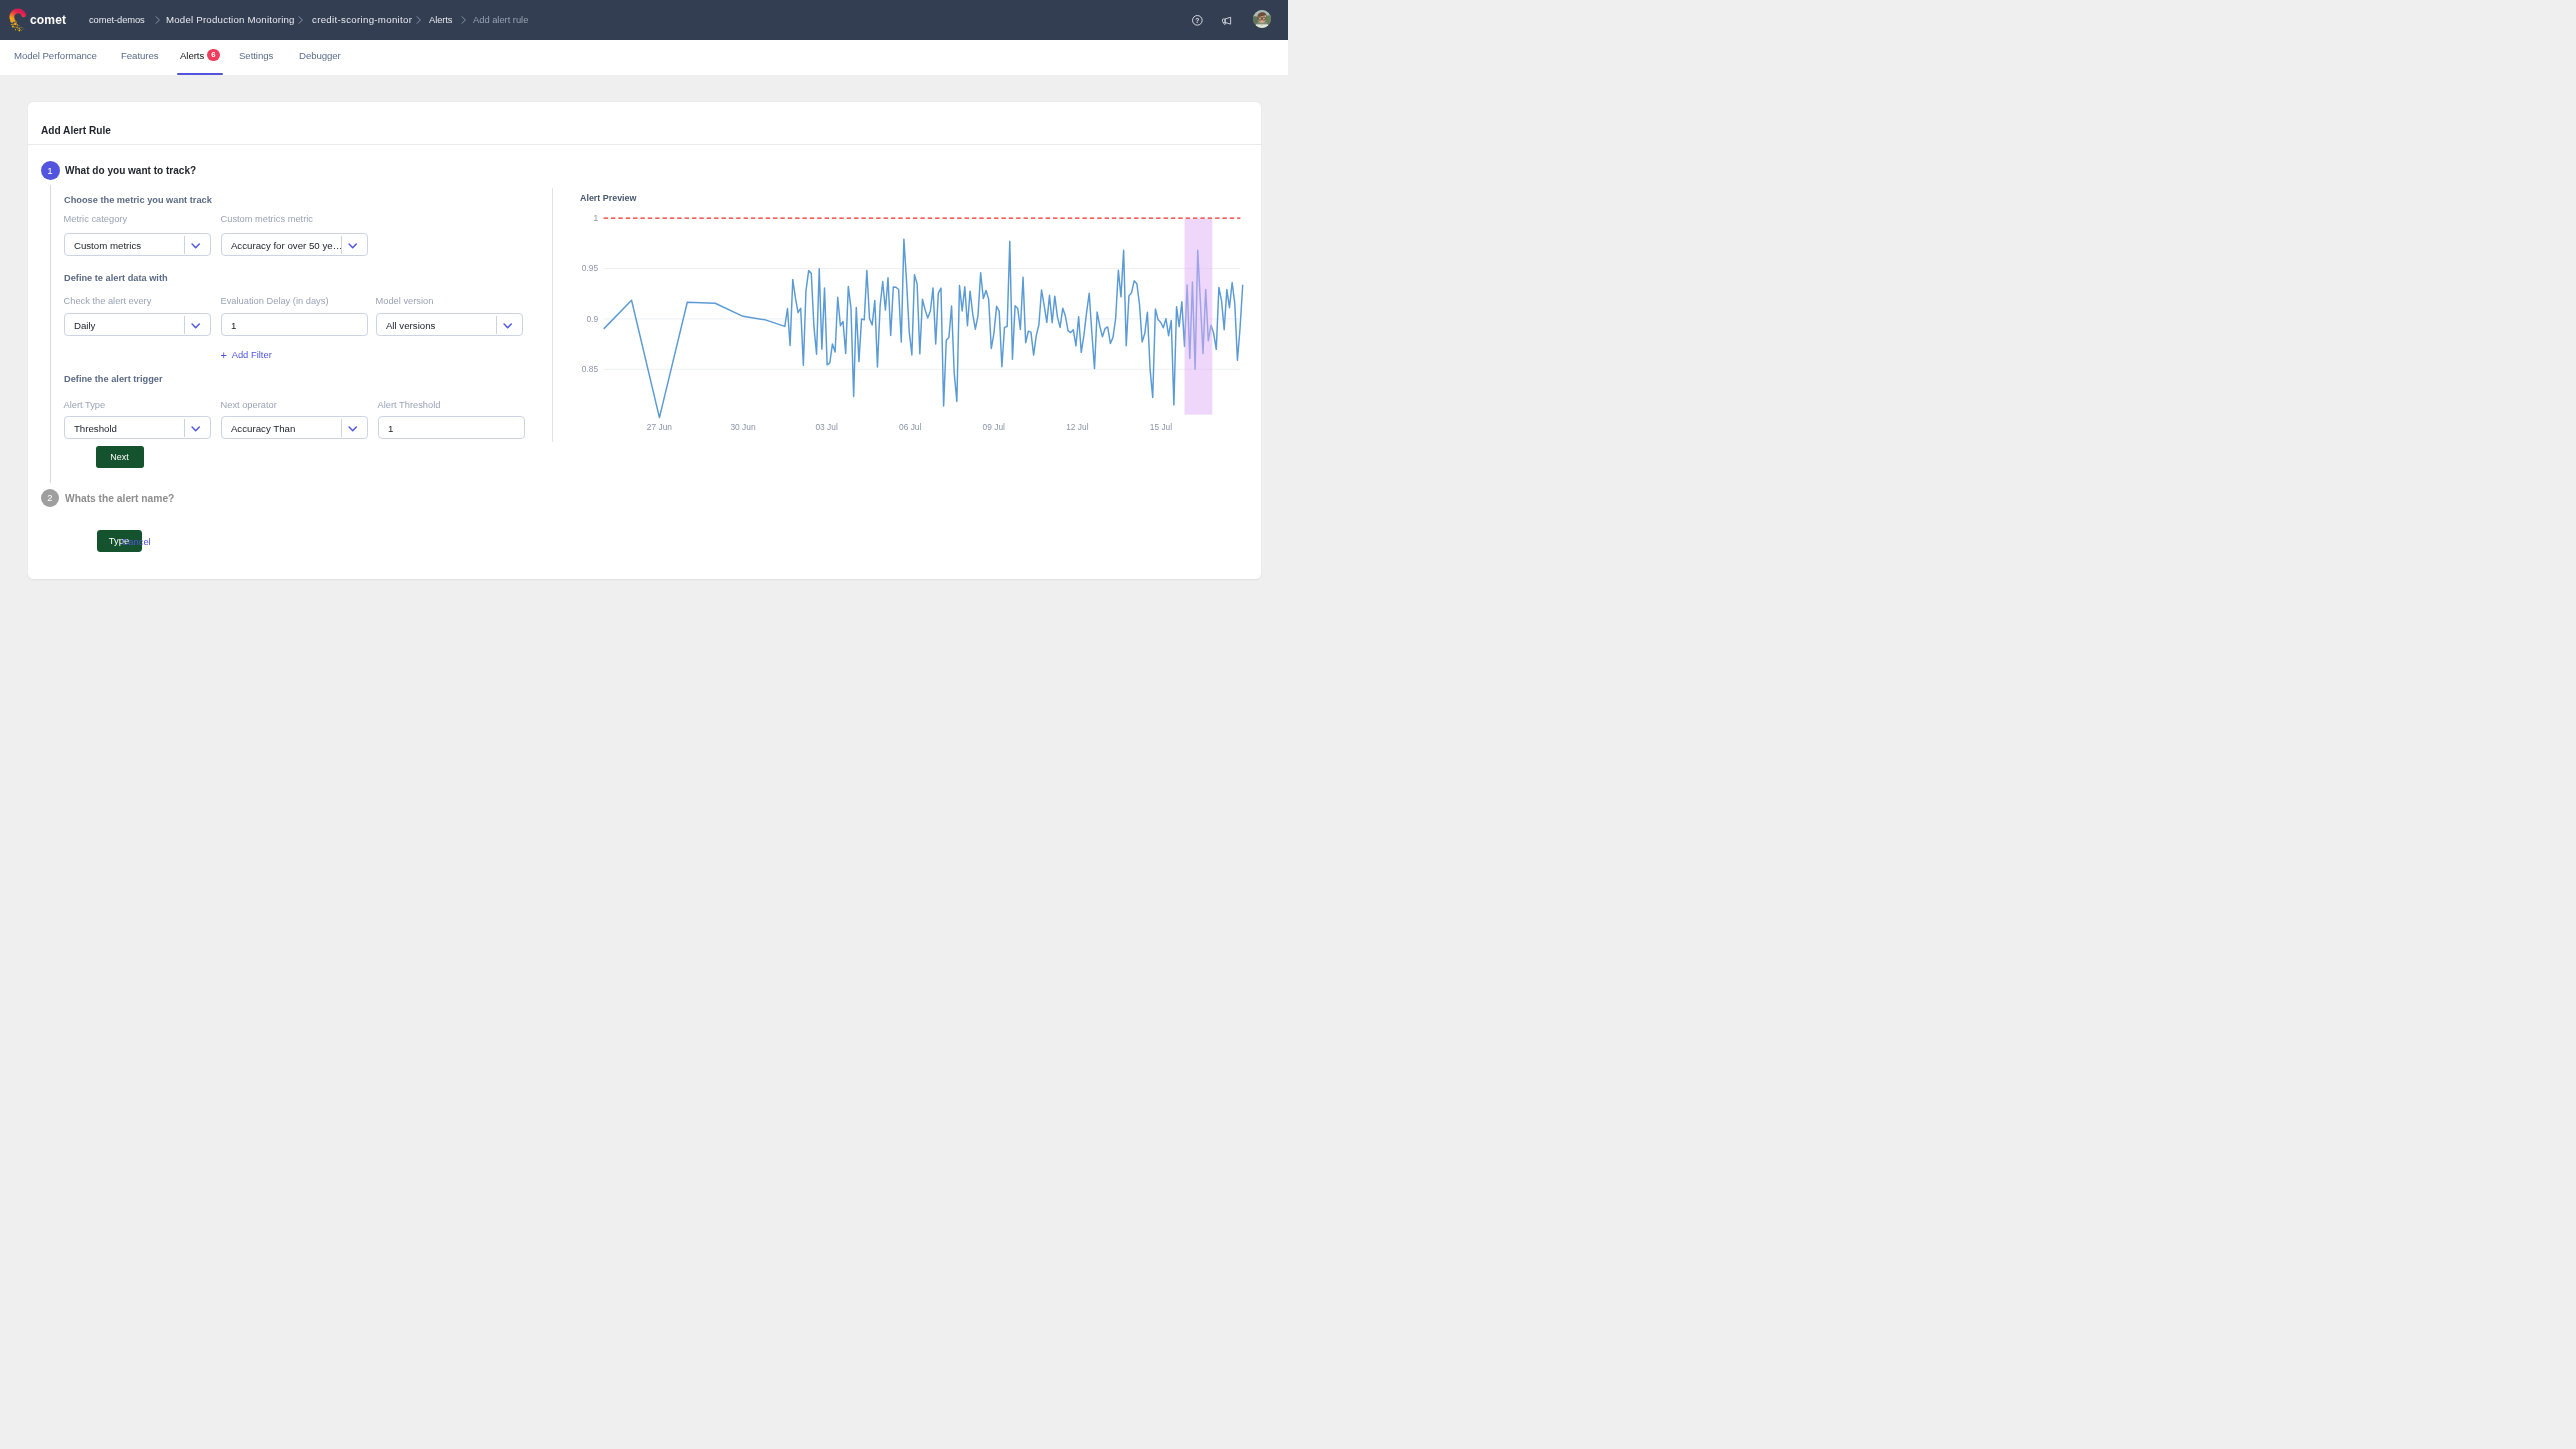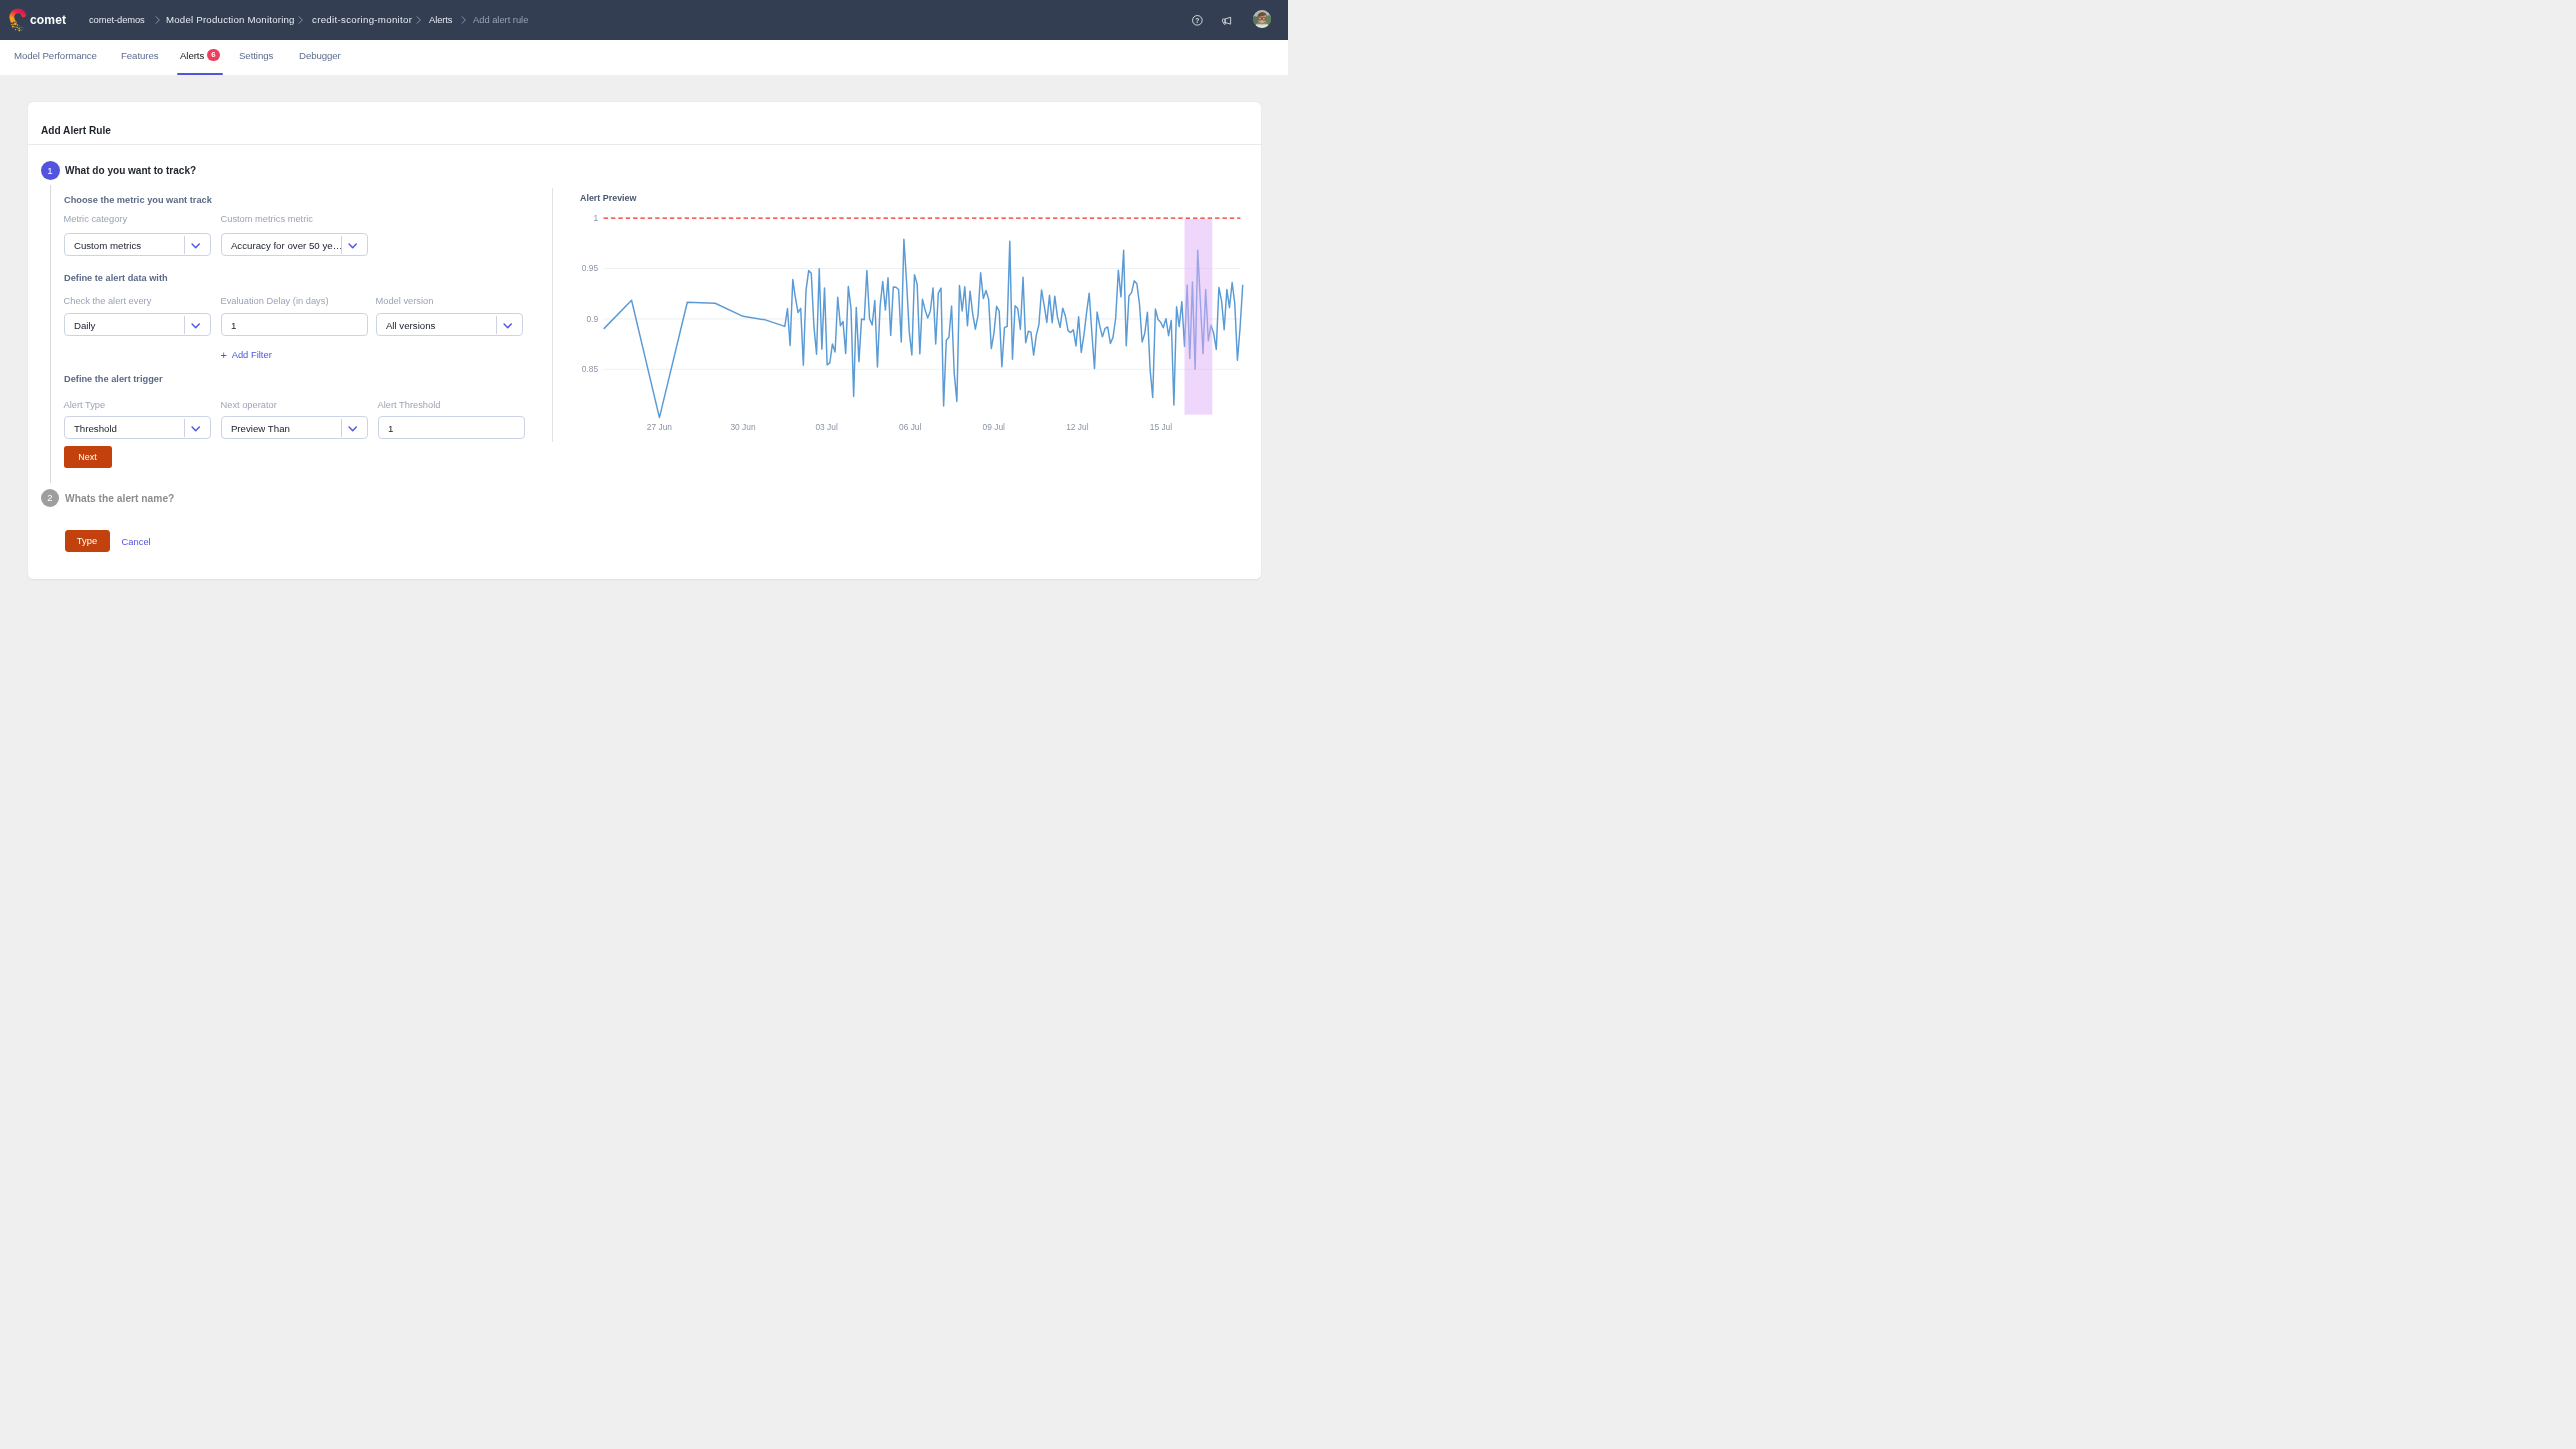--- a/index.html
+++ b/index.html
@@ -10,21 +10,21 @@
 .nav { position:absolute; left:0; top:40px; width:1288px; height:35px; background:#fff; }
 .card { position:absolute; left:27.5px; top:102px; width:1233px; height:477px; background:#fff; border-radius:5.4px; box-shadow:0 0.7px 2px rgba(0,0,0,.07); }
 .bc { color:#e7eaf0; font-size:9.4px; top:15.4px; letter-spacing:-0.1px; }
 .navitem { color:#5d6d8d; font-size:9.7px; top:11px; letter-spacing:-0.1px; }
 .lbl { color:#9aa3b6; font-size:9.3px; }
 .sect { color:#5b6a85; font-size:9.4px; font-weight:bold; transform-origin:0 50%; transform:scaleX(.985); }
 .sel { position:absolute; background:#fff; border:0.7px solid #ccd3e4; border-radius:4px; height:23px; }
 .sel .tx { position:absolute; left:9.4px; top:7.2px; font-size:9.7px; color:#20252f; line-height:1; white-space:nowrap; }
 .sel .dv { position:absolute; right:25px; top:2.3px; height:18px; width:0.7px; background:#ccd2e0; }
 .sel svg.ch { position:absolute; right:9.4px; top:8.7px; }
-.btn { position:absolute; background:#c2410c; border-radius:2.7px; color:#fff; text-align:center; }
+.btn { position:absolute; background:#14532d; border-radius:2.7px; color:#fff; text-align:center;margin-left:32px; }
 </style></head>
 <body>
 
 <div class="topbar">
  <svg style="position:absolute;left:9.4px;top:6.7px" width="20" height="27" viewBox="0 0 30 40">
   <defs>
         <linearGradient id="lg" x1="0.15" y1="0.95" x2="0.72" y2="0.08">
    <stop offset="0" stop-color="#f5a11c"></stop>
           <stop offset="0.4" stop-color="#ef5a31"></stop>
           <stop offset="0.75" stop-color="#e62a4c"></stop>
@@ -174,21 +174,21 @@
  <div class="t lbl" style="left:193px;top:299px">Next operator</div>
  <div class="t lbl" style="left:350px;top:299px">Alert Threshold</div>
  <div class="sel" style="left:36px;top:314px;width:147px">
       <div class="tx">Threshold</div>
       <div class="dv"></div>
       <svg class="ch" width="9.4" height="6" viewBox="0 0 14 9">
         <path d="M1.6 1.6 L7 7 L12.4 1.6" stroke="#4f55e8" stroke-width="2.2" fill="none" stroke-linecap="round" stroke-linejoin="round"></path>
       </svg>
     </div>
  <div class="sel" style="left:193px;top:314px;width:147px">
-      <div class="tx">Preview Than</div>
+      <div class="tx">Accuracy Than</div>
       <div class="dv"></div>
       <svg class="ch" width="9.4" height="6" viewBox="0 0 14 9">
         <path d="M1.6 1.6 L7 7 L12.4 1.6" stroke="#4f55e8" stroke-width="2.2" fill="none" stroke-linecap="round" stroke-linejoin="round"></path>
       </svg>
     </div>
  <div class="sel" style="left:350px;top:314px;width:147px">
       <div class="tx">1</div>
     </div>
 
  <div class="btn" style="left:36px;top:344px;width:48px;height:22px;font-size:9px;line-height:22px">Next</div>

